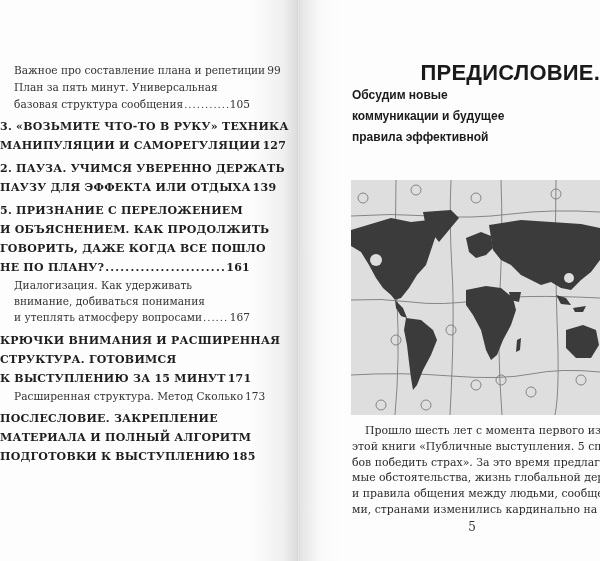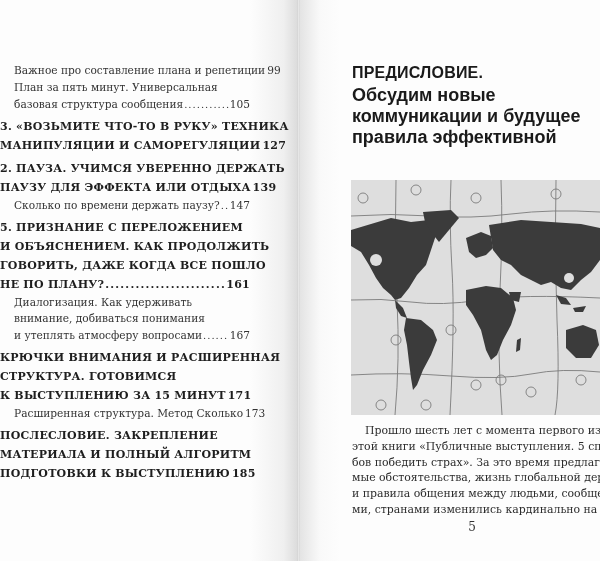--- a/index.html
+++ b/index.html
@@ -44,22 +44,22 @@
     font-weight: bold; font-size: 11px; line-height: 19px; color: #1e1e1e;
     letter-spacing: 0.25px; margin-top: 4px;
   }
   .toc-main .dots { letter-spacing: 1.2px; }
 
   
   .chapter-title {
     position: absolute; left: 352px; top: 61px; width: 248px;
     font-family: "Liberation Sans", "DejaVu Sans", sans-serif; font-weight: bold; color: #1a1a1a;
   }
-  .chapter-title .t1 { font-size: 16px; line-height: 24px; letter-spacing: 0.2px; }
-  .chapter-title .t2 { font-size: 18px; line-height: 21px; }
+  .chapter-title .t1 { font-size: 22px; line-height: 24px; letter-spacing: 0.2px; text-align: right; }
+  .chapter-title .t2 { font-size: 12px; line-height: 21px; }
 
   .figure {
     position: absolute; left: 351px; top: 180px; width: 249px; height: 235px;
     background: #dcdcdc; overflow: hidden;
   }
   .figure svg { width: 100%; height: 100%; display: block; }
 
   .body-text {
     position: absolute; left: 352px; top: 423px; width: 248px;
     font-size: 10.9px; line-height: 15.8px; color: #2c2c2c; text-align: justify;
@@ -117,27 +117,20 @@
       <div class="toc-line">
           <span class="txt">2. ПАУЗА. УЧИМСЯ УВЕРЕННО ДЕРЖАТЬ</span>
         </div>
       <div class="toc-line">
           <span class="txt">ПАУЗУ ДЛЯ ЭФФЕКТА ИЛИ ОТДЫХА</span>
           <span class="dots"></span>
           <span class="pg">139</span>
         </div>
     </div>
 
-    <div class="toc-entry toc-sub">
-      <div class="toc-line">
-          <span class="txt">Сколько по времени держать паузу?</span>
-          <span class="dots"></span>
-          <span class="pg">147</span>
-        </div>
-    </div>
 
     <div class="toc-entry toc-main">
       <div class="toc-line">
           <span class="txt">5. ПРИЗНАНИЕ С ПЕРЕЛОЖЕНИЕМ</span>
         </div>
       <div class="toc-line">
           <span class="txt">И ОБЪЯСНЕНИЕМ. КАК ПРОДОЛЖИТЬ</span>
         </div>
       <div class="toc-line">
           <span class="txt">ГОВОРИТЬ, ДАЖЕ КОГДА ВСЕ ПОШЛО</span>

